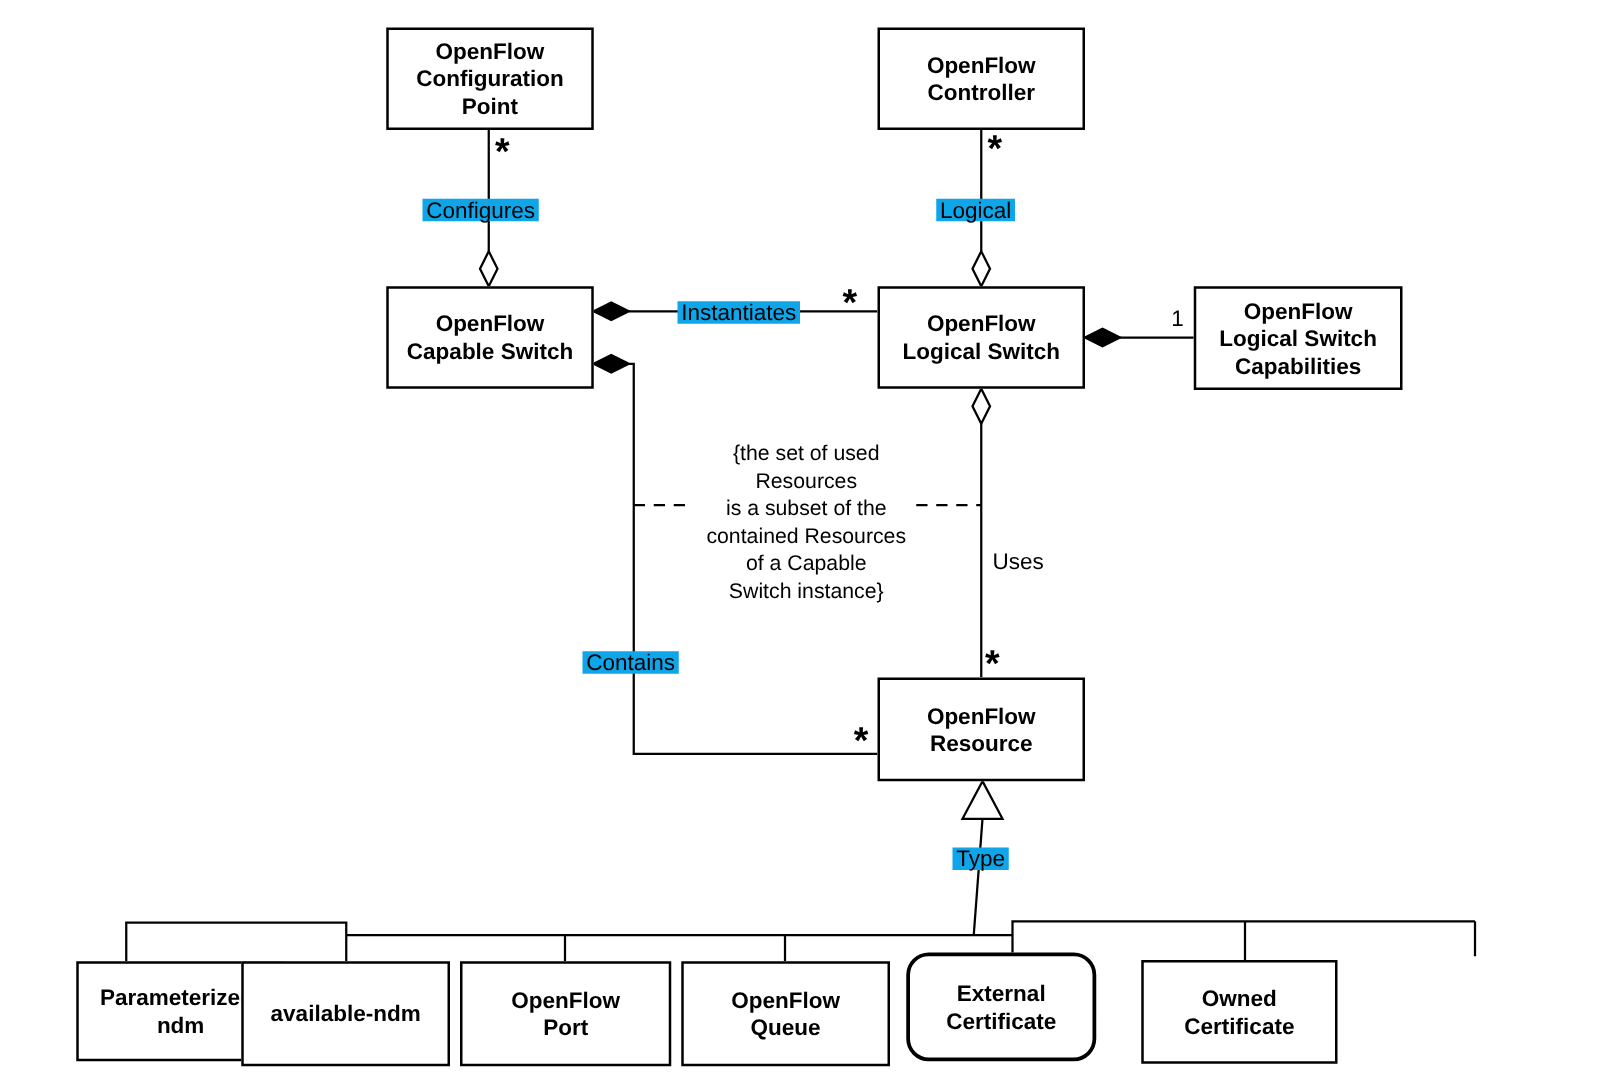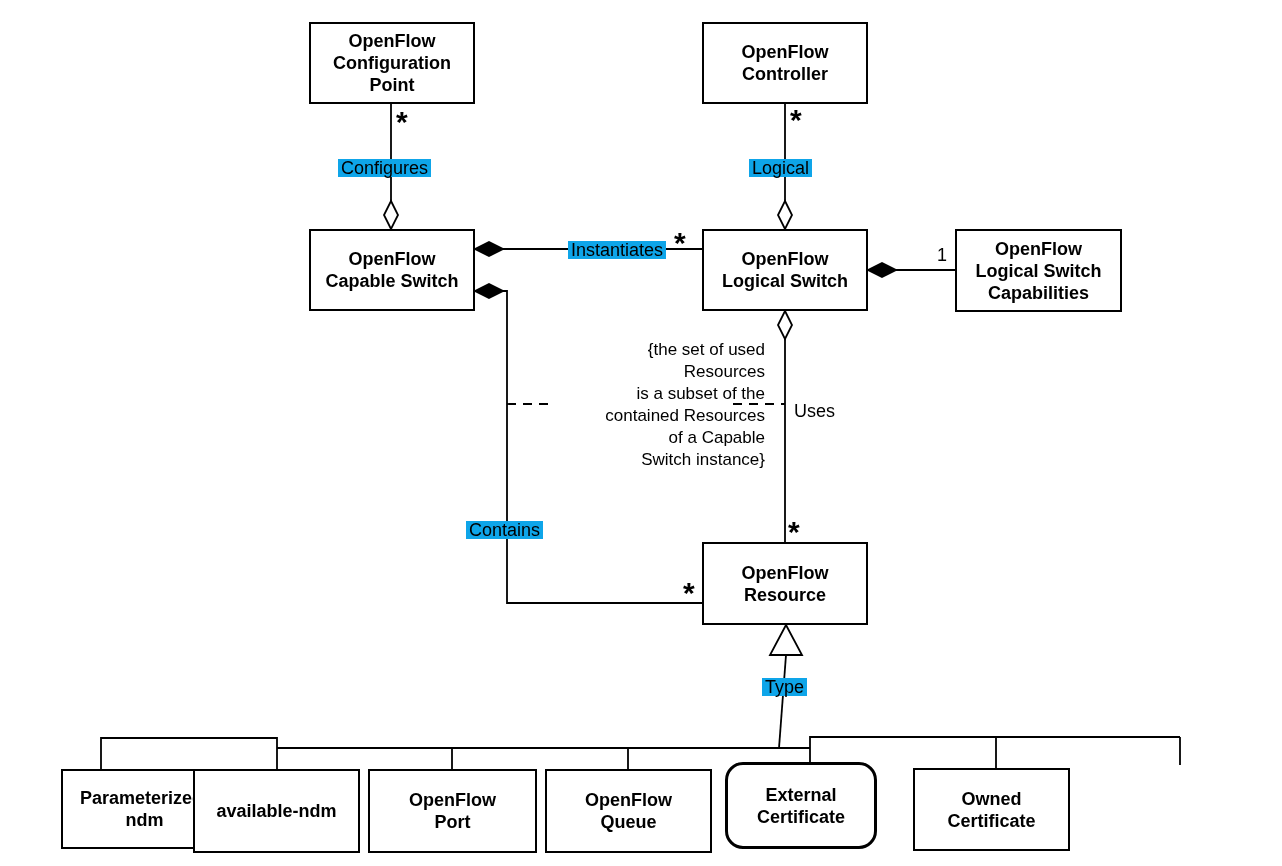--- a/index.html
+++ b/index.html
@@ -95,40 +95,40 @@
 Certificate</div>
 
   <div class="uml-class" style="left:913px;top:768px;width:157px;height:83px;">Owned
 Certificate</div>
 
 
   <div class="assoc-label" style="left:338px;top:159px;">Configures</div>
 
   <div class="assoc-label" style="left:749px;top:159px;">Logical</div>
 
-  <div class="assoc-label" style="left:568px;top:241px;">Instantiates</div>
+  <div class="assoc-label" style="left:542px;top:241px;">Instantiates</div>
 
-  <div class="assoc-label nobg" style="left:791px;top:402px;text-align:right;">Uses</div>
+  <div class="assoc-label nobg" style="left:791px;top:440px;text-align:right;">Uses</div>
 
   <div class="assoc-label" style="left:466px;top:521px;">Contains</div>
 
   <div class="assoc-label" style="left:762px;top:678px;">Type</div>
 
   <div class="mult" style="left:396px;top:107px;">*</div>
 
   <div class="mult" style="left:790px;top:105px;">*</div>
 
   <div class="mult" style="left:674px;top:228px;">*</div>
 
   <div class="mult one" style="left:937px;top:246px;">1</div>
 
   <div class="mult" style="left:788px;top:517px;">*</div>
 
   <div class="mult" style="left:683px;top:578px;">*</div>
 
-  <div class="note" style="left:525px;top:339px;width:240px;text-align:right;">{the set of used
+  <div class="note" style="left:525px;top:352px;width:240px;">{the set of used
 Resources
 is a subset of the
 contained Resources
 of a Capable
 Switch instance}</div>
 
 </div>
 
 </body></html>

